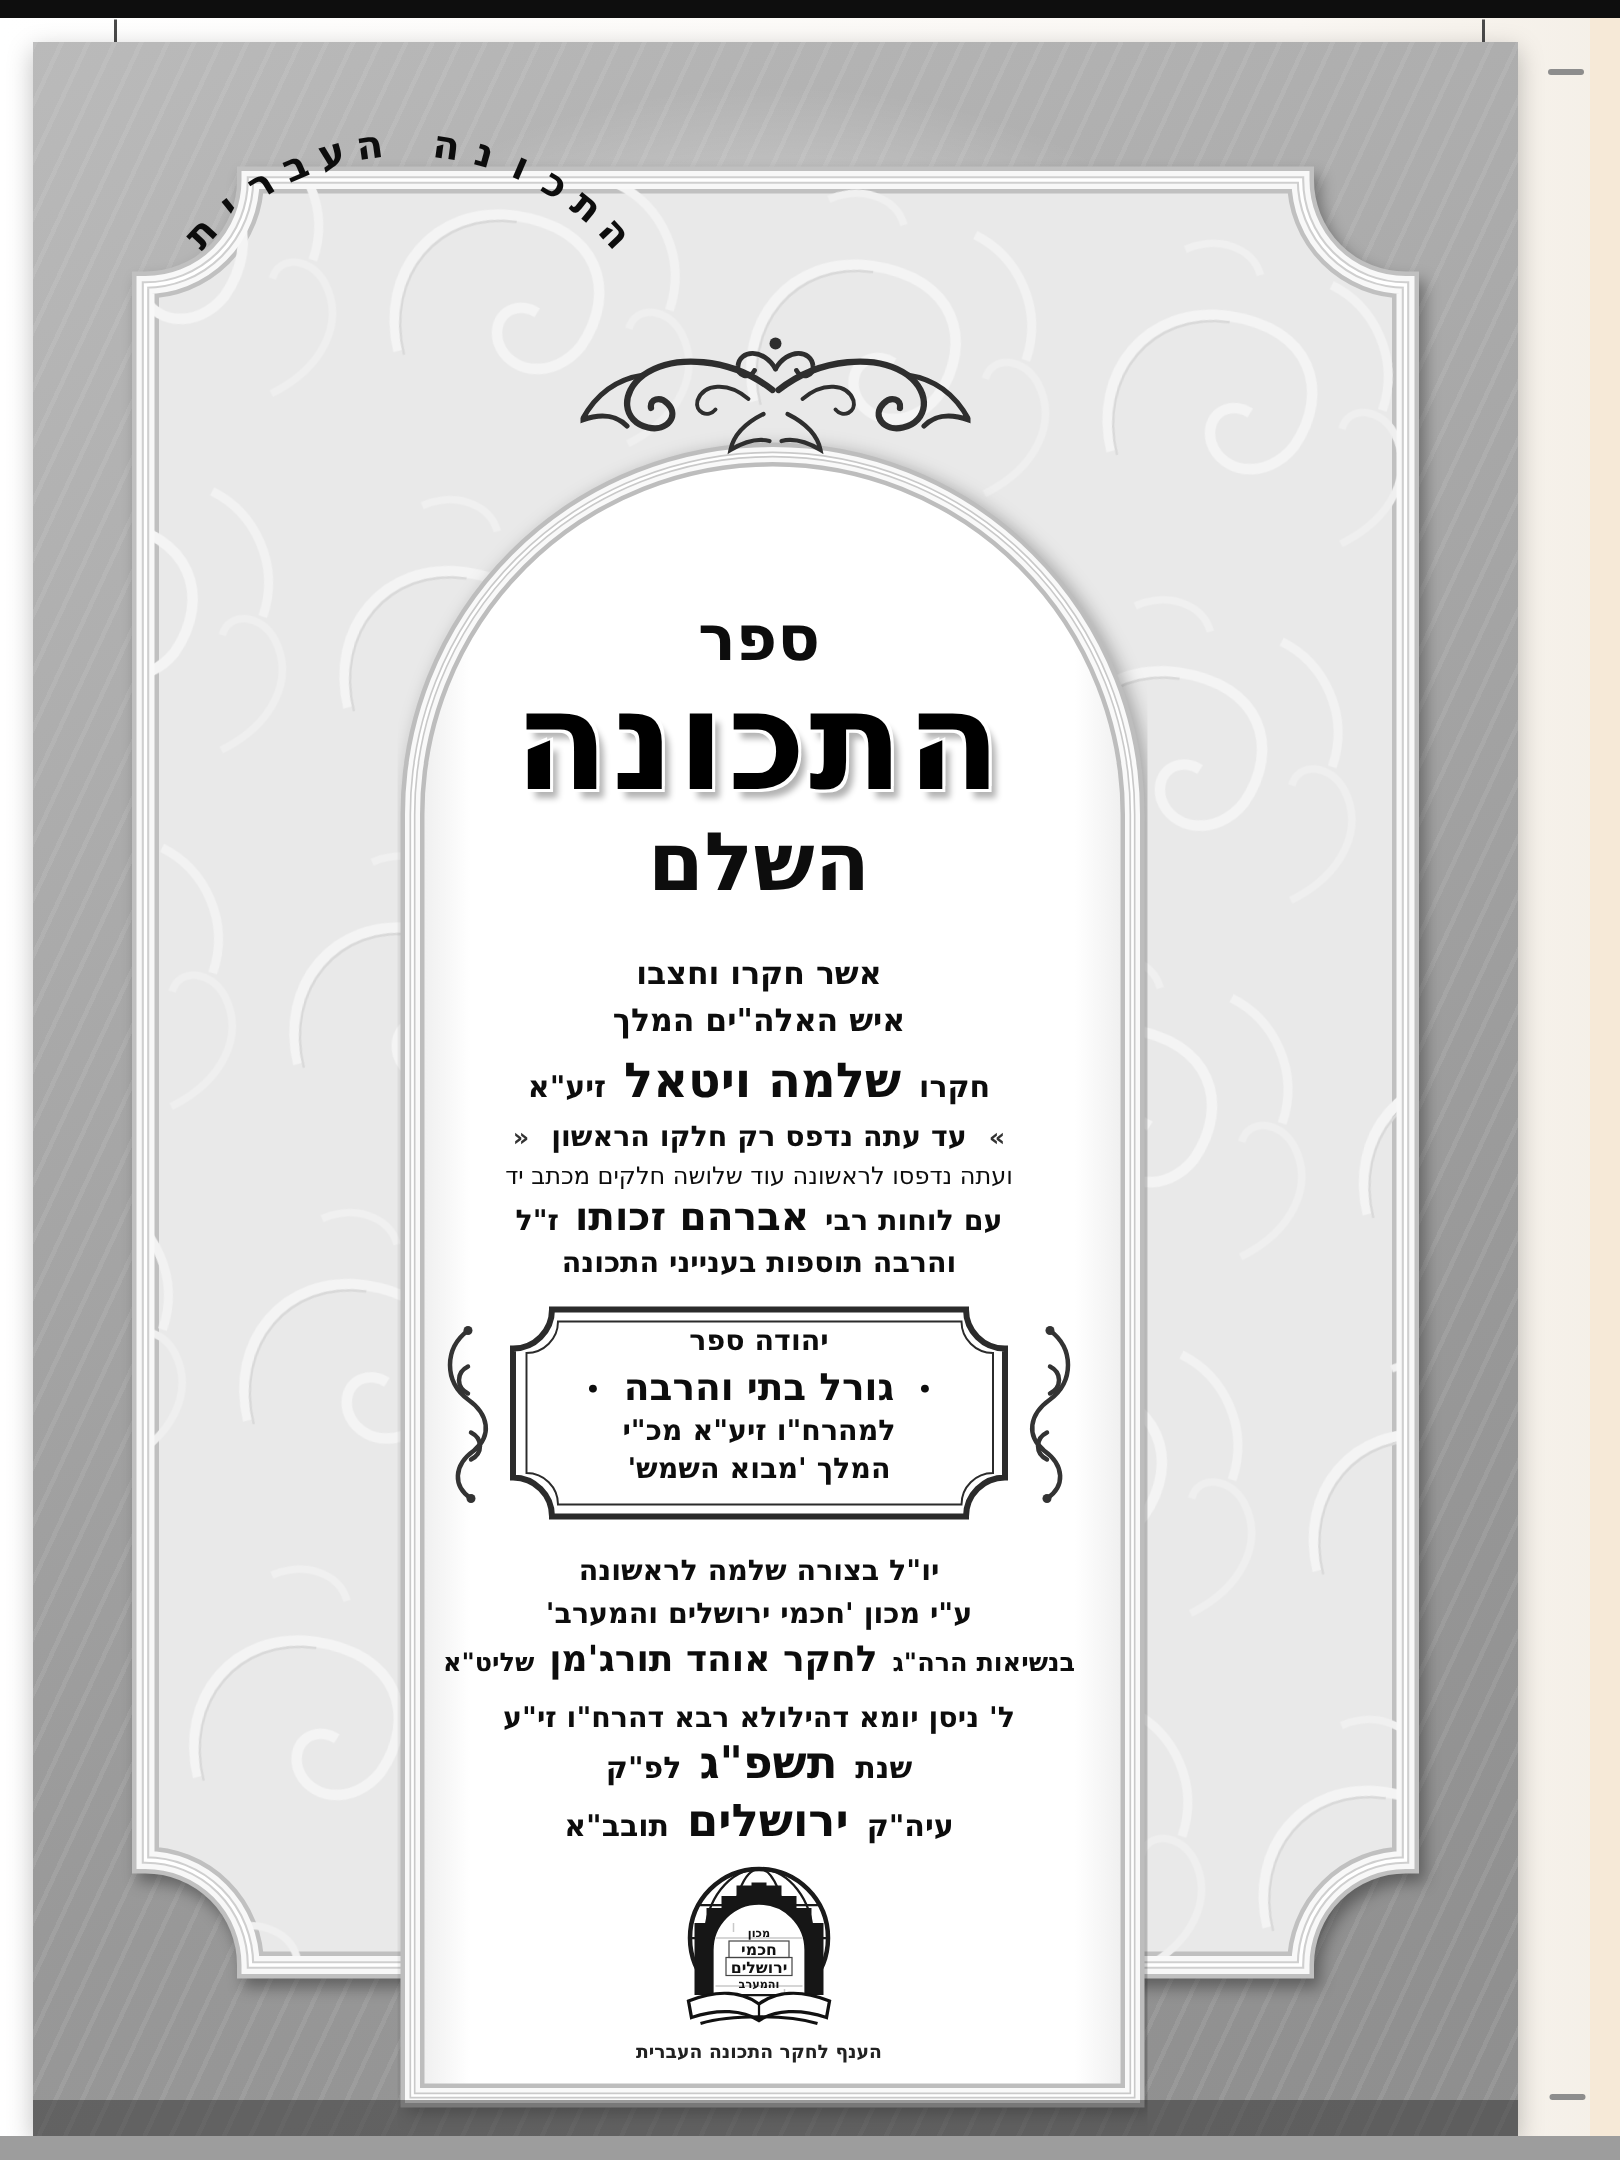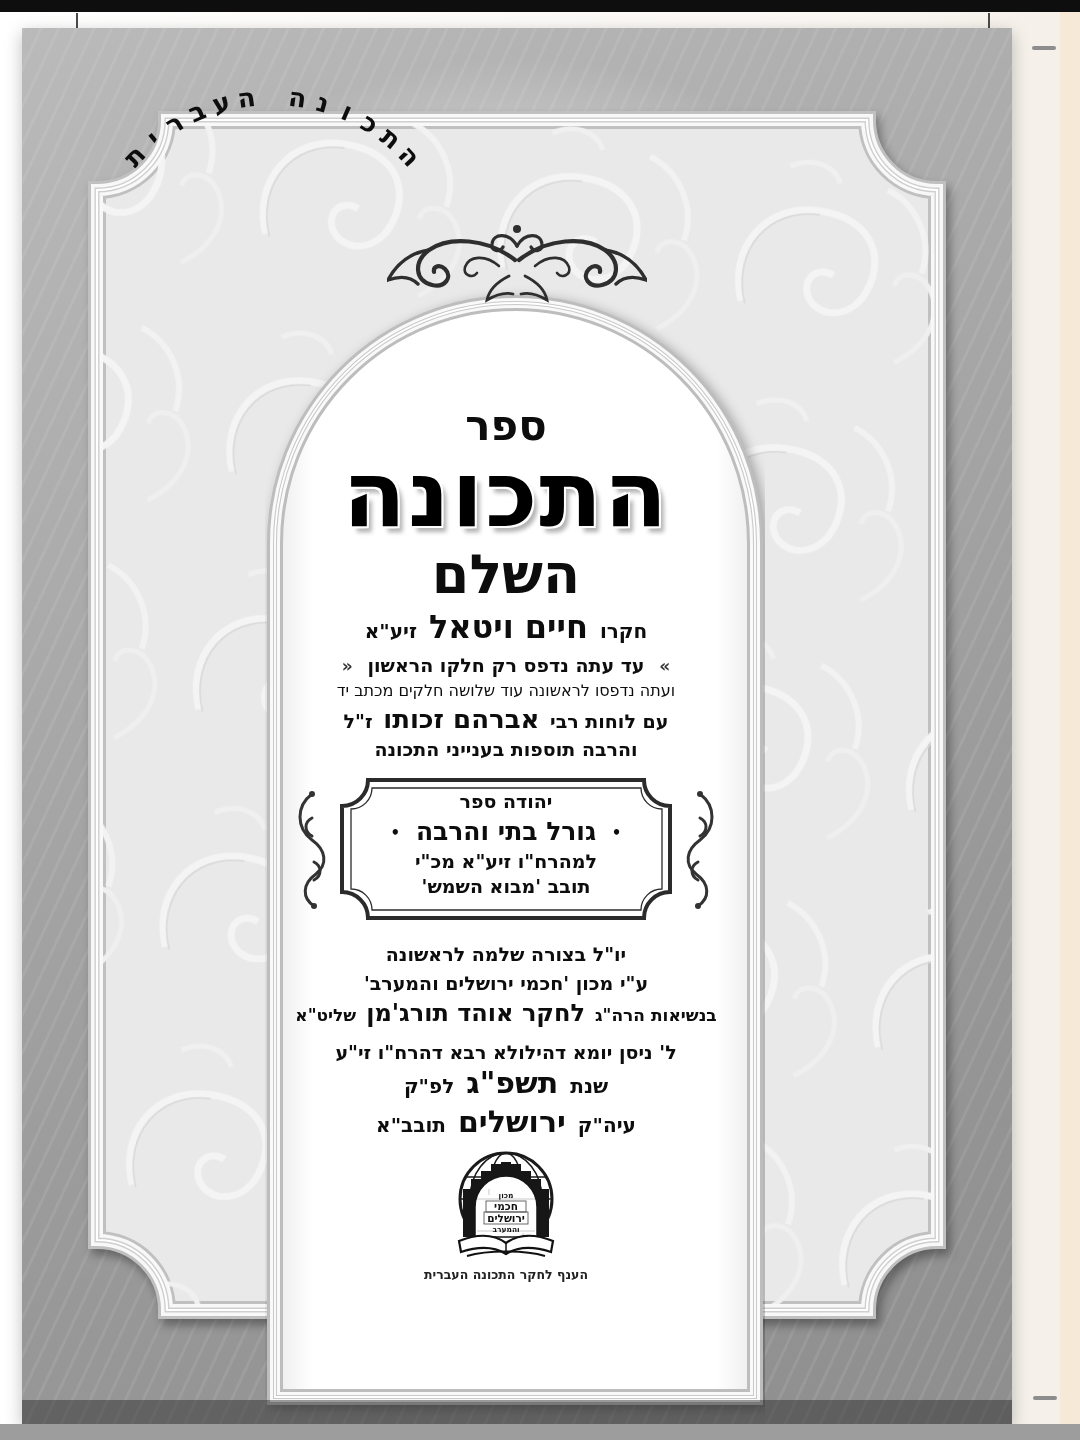--- a/index.html
+++ b/index.html
@@ -140,24 +140,28 @@
         <span style="transform: rotate(-39.1667deg) translate(-50%, -203px);">י</span>
         <span style="transform: rotate(-47deg) translate(-50%, -203px);">ת</span>
       </div>
 
     <div class="col-content">
       <div class="inner">
         <div class="sefer nowrap">ספר</div>
         <div class="main-title nowrap">התכונה</div>
         <div class="subtitle nowrap">השלם</div>
 
+        <div class="intro">
+          <div class="nowrap">אשר חקרו וחצבו</div>
+          <div class="nowrap">איש האלה"ים המלך</div>
+        </div>
 
         <div class="author nowrap">
           <span>חקרו</span>
-          <span class="big">חיים ויטאל</span>
+          <span class="big">שלמה ויטאל</span>
           <span>זיע"א</span>
         </div>
 
         <div class="note nowrap">
           <span class="orn">»</span>
           <span>עד עתה נדפס רק חלקו הראשון</span>
           <span class="orn">«</span>
         </div>
 
         <div class="desc nowrap">ועתה נדפסו לראשונה עוד שלושה חלקים מכתב יד</div>
@@ -194,21 +198,21 @@
             </g>
           </svg>
           <div class="box-text">
             <div class="box-l1 nowrap">יהודה ספר</div>
             <div class="box-l2 nowrap">
               <span class="orn">•</span>
               <span>גורל בתי והרבה</span>
               <span class="orn">•</span>
             </div>
             <div class="box-l3 nowrap">למהרח"ו זיע"א מכ"י</div>
-            <div class="box-l4 nowrap">תובב 'מבוא השמש'</div>
+            <div class="box-l4 nowrap">המלך 'מבוא השמש'</div>
           </div>
         </div>
 
         <div class="pub">
           <div class="nowrap">יו"ל בצורה שלמה לראשונה</div>
           <div class="nowrap">ע"י מכון 'חכמי ירושלים והמערב'</div>
         </div>
 
         <div class="pres nowrap">
           <span>בנשיאות הרה"ג</span>

